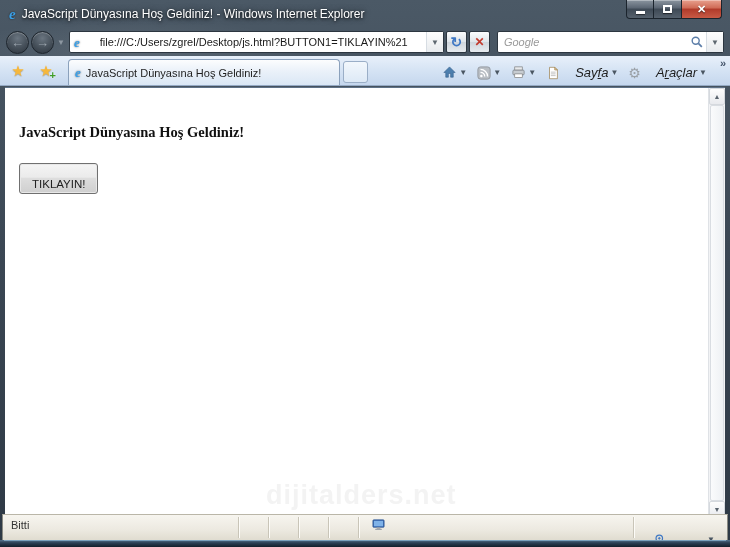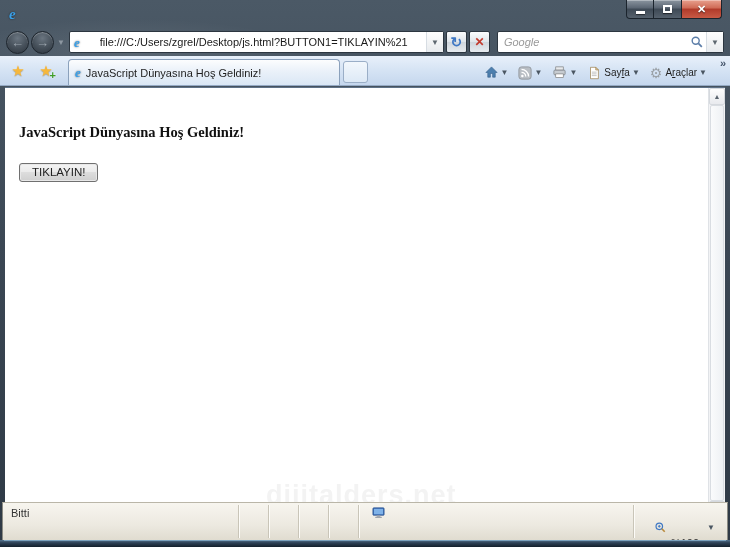--- a/index.html
+++ b/index.html
@@ -43,56 +43,57 @@
   .fav-btn { width:26px; height:24px; margin:0 1px 2px 1px; display:flex; align-items:center; justify-content:center; border-radius:3px; flex:0 0 auto; position:relative; }
   .star { color:#f6b73c; font-size:15px; text-shadow:0 1px 1px rgba(120,80,0,.4); }
   .add-plus { position:absolute; right:3px; bottom:2px; color:#3f9c28; font-size:11px; font-weight:bold; text-shadow:0 0 2px #fff; }
   .tab { width:272px; height:26px; margin-left:8px; display:flex; align-items:center; padding-left:6px; border:1px solid #8ba1bc; border-bottom:none; border-radius:4px 4px 0 0; background:linear-gradient(180deg,#fcfdfe 0%, #eaf1f9 45%, #dae7f5 100%); flex:0 0 auto; }
   .tab .ie-logo { font-size:13px; margin-right:5px; }
   .tab-title { font-size:11px; color:#1e1e1e; white-space:nowrap; overflow:hidden; }
   .newtab-stub { width:25px; height:22px; margin-left:3px; border:1px solid #9aaec7; border-radius:3px; background:linear-gradient(180deg,#f2f7fc,#dde9f6); flex:0 0 auto; margin-bottom:2px; }
   .cmdbar { display:flex; align-items:center; margin-left:auto; margin-bottom:3px; margin-right:12px; }
   .cmd-item { display:flex; align-items:center; padding:2px 3px; border-radius:3px; flex:0 0 auto; }
   .cmd-drop { color:#4a5662; font-size:8px; margin:0 4px 0 2px; }
-  .cmd-label { font-size:10px; color:#1e1e1e; margin-left:3px; white-space:nowrap; }
+  .cmd-label { font-size:13px; color:#1e1e1e; margin-left:15px; white-space:nowrap;font-style:italic; }
   .cmd-label .u { text-decoration:underline; }
   .gear-glyph { font-size:14px; color:#9aa0a6; line-height:14px; }
   .overflow-chevron { position:absolute; right:4px; top:1px; color:#44546a; font-size:11px; font-weight:bold; }
   
   .content { position:absolute; left:5px; right:5px; top:87px; bottom:29px; background:#fff; border-top:1px solid #5f7287; }
   .page-text { padding:12px 24px 0 14px; font-family:"Liberation Serif", serif; }
   .paragraph { font-size:13px; line-height:21px; color:#111; max-width:690px; }
   .heading { font-size:14.5px; font-weight:bold; color:#111; margin-top:24px; }
-  .tiklayin-btn { margin:22px 0 0 14px; font-family:"Liberation Sans",sans-serif; font-size:11.5px; color:#222; padding:2px 12px 3px 12px; border:1px solid #707070; border-radius:3px; background:linear-gradient(180deg,#f4f4f4 0%, #ebebeb 45%, #dddddd 50%, #cfcfcf 100%); box-shadow:0 0 0 1px #e8e8e8 inset; }
+  .tiklayin-btn { margin:22px 0 0 14px; font-family:"Liberation Sans",sans-serif; font-size:11.5px; color:#222; padding:14px 12px 3px 12px; border:1px solid #707070; border-radius:3px; background:linear-gradient(180deg,#f4f4f4 0%, #ebebeb 45%, #dddddd 50%, #cfcfcf 100%); box-shadow:0 0 0 1px #e8e8e8 inset; }
   .watermark { position:absolute; left:50%; top:392px; transform:translateX(-52%); font-size:27px; font-weight:bold; letter-spacing:1px; color:#f3f3f3; white-space:nowrap; }
   .scrollbar { position:absolute; right:0; top:0; bottom:0; width:17px; background:#f2f3f5; border-left:1px solid #dfe2e6; }
   .scroll-btn { height:17px; display:flex; align-items:center; justify-content:center; color:#5a646e; font-size:7px; background:linear-gradient(180deg,#fdfdfd,#e8eaee); border:1px solid #d5d9de; border-radius:2px; }
   .scroll-btn.down { position:absolute; bottom:0; left:0; right:0; }
   .scroll-btn.up { position:absolute; top:0; left:0; right:0; }
   .scroll-thumb { position:absolute; top:17px; bottom:17px; left:1px; right:1px; background:linear-gradient(90deg,#fafbfc,#eef1f4); border:1px solid #d9dde2; border-radius:2px; }
   
-  .statusbar { position:absolute; left:2px; right:2px; bottom:7px; height:38px; background:linear-gradient(180deg,#f7f5ef 0%, #ece9e0 60%, #e0dcd0 100%); border-top:1px solid #bab6a8; border-left:1px solid #8a8a82; border-right:1px solid #8a8a82; }
+  .statusbar { position:absolute; left:2px; right:2px; bottom:7px; height:26px; background:linear-gradient(180deg,#f7f5ef 0%, #ece9e0 60%, #e0dcd0 100%); border-top:1px solid #bab6a8; border-left:1px solid #8a8a82; border-right:1px solid #8a8a82; }
   .status-left { position:absolute; left:8px; top:4px; font-size:11px; color:#333; }
   .status-sep { position:absolute; top:2px; bottom:2px; width:1px; background:#c9c5b8; box-shadow:1px 0 0 #fdfcf8; }
   .status-zone { position:absolute; left:368px; top:2px; display:flex; align-items:center; font-size:11px; color:#333; }
   .status-zone svg { margin-right:5px; }
   .status-zoom { position:absolute; right:8px; top:2px; display:flex; align-items:center; font-size:11px; color:#333; }
   .status-zoom .cmd-drop { margin-left:8px; }
   .zoom-text { margin-left:4px;margin-top:32px; }
   
   .bottom-edge { position:absolute; left:0; right:0; bottom:0; height:7px; background:linear-gradient(180deg,#55748f 0%, #2e4257 40%, #131f2b 100%); }
   .bottom-edge::before { content:""; position:absolute; left:4px; right:4px; top:0; height:1px; background:rgba(160,205,235,.55); }
 </style>
 </head>
 <body>
 
 <div class="window">
 
   <div class="titlebar">
     <span class="ie-logo">e</span>
+    <span class="title-text">JavaScript Dünyasına Hoş Geldiniz! - Windows Internet Explorer</span>
     <div class="win-controls">
       <div class="winbtn min">
           <span class="minbar"></span>
         </div>
       <div class="winbtn max">
           <span class="maxbox"></span>
         </div>
       <div class="winbtn close">✕</div>
     </div>
   </div>

